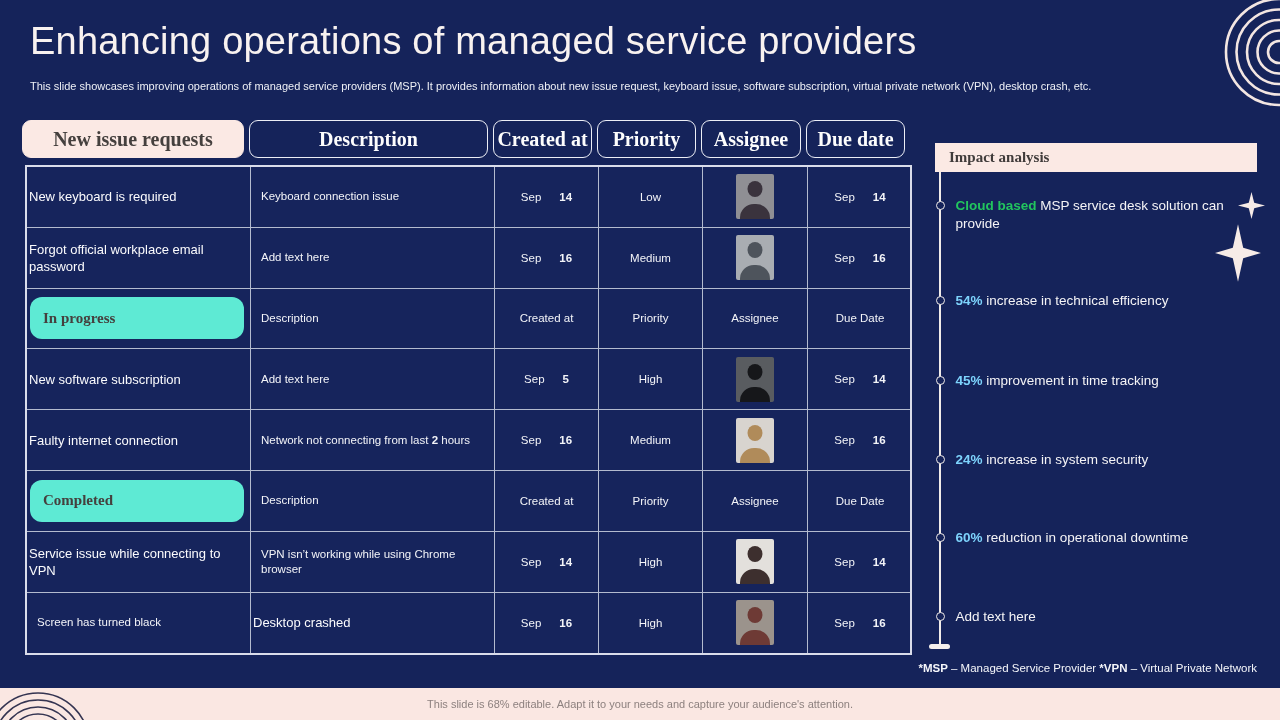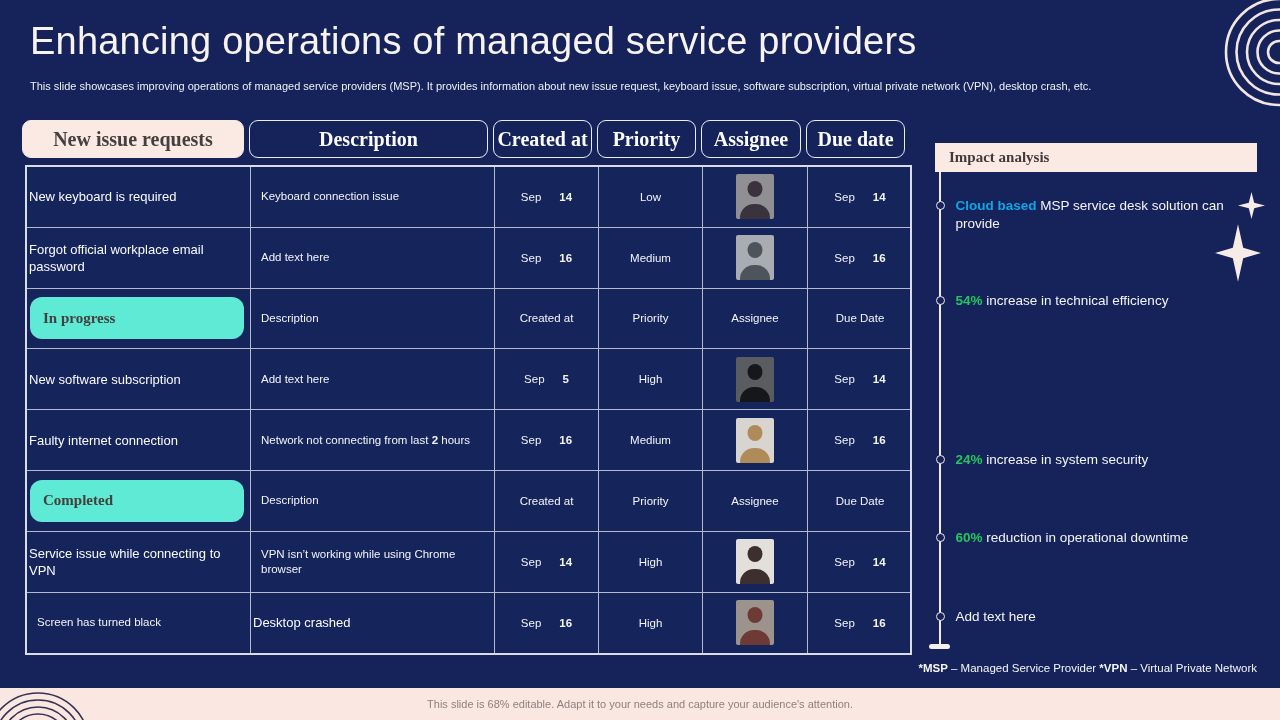--- a/index.html
+++ b/index.html
@@ -74,22 +74,22 @@
     display:flex; align-items:center;
   }
   .tl-line{ position:absolute; left:4px; top:29px; width:2px; height:477px; background:#f1ece9; }
   .tl-tick{ position:absolute; left:-6px; top:501px; width:21px; height:5px; border-radius:2.5px; background:#f4efec; }
   .impact-item{ position:absolute; left:0; width:322px; display:flex; }
   .impact-item .dot{
     flex:0 0 auto; width:9px; height:9px; border:1.5px solid #f1ece9; border-radius:50%;
     background:#15235a; margin-top:4px; margin-left:0.5px;
   }
   .impact-item .itext{ margin-left:11px; font-size:13.5px; line-height:18px; color:#f5f4f6; }
-  .impact-item .ibold{ font-weight:700; color:#22c55e; }
-  .impact-item.first .ibold{ color:#0ea5e9; }
+  .impact-item .ibold{ font-weight:700; color:#7dd3fc; }
+  .impact-item.first .ibold{ color:#22c55e; }
   .ii-1{ top:54px; } .ii-2{ top:149px; } .ii-3{ top:229px; }
   .ii-4{ top:308px; } .ii-5{ top:386px; } .ii-6{ top:465px; }
   .sparkle{ position:absolute; }
   .sp-small{ left:1238px; top:192px; }
   .sp-big{ left:1215px; top:224px; }
   
   .footnote{
     position:absolute; right:23px; top:662px; font-size:11.5px; color:#f5f6fa;
   }
   .footnote b{ font-weight:700; }
@@ -289,20 +289,24 @@
     <div class="tl-line"></div>
     <div class="tl-tick"></div>
 
     <div class="impact-item first ii-1">
       <div class="dot"></div>
       <div class="itext"><span class="ibold">Cloud based</span><span> MSP service desk solution can provide</span></div>
     </div>
     <div class="impact-item ii-2">
       <div class="dot"></div>
       <div class="itext"><span class="ibold">54%</span><span> increase in technical efficiency</span></div>
+    </div>
+    <div class="impact-item ii-3">
+      <div class="dot"></div>
+      <div class="itext"><span class="ibold">45%</span><span> improvement in time tracking</span></div>
     </div>
     <div class="impact-item ii-4">
       <div class="dot"></div>
       <div class="itext"><span class="ibold">24%</span><span> increase in system security</span></div>
     </div>
     <div class="impact-item ii-5">
       <div class="dot"></div>
       <div class="itext"><span class="ibold">60%</span><span> reduction in operational downtime</span></div>
     </div>
     <div class="impact-item ii-6">

